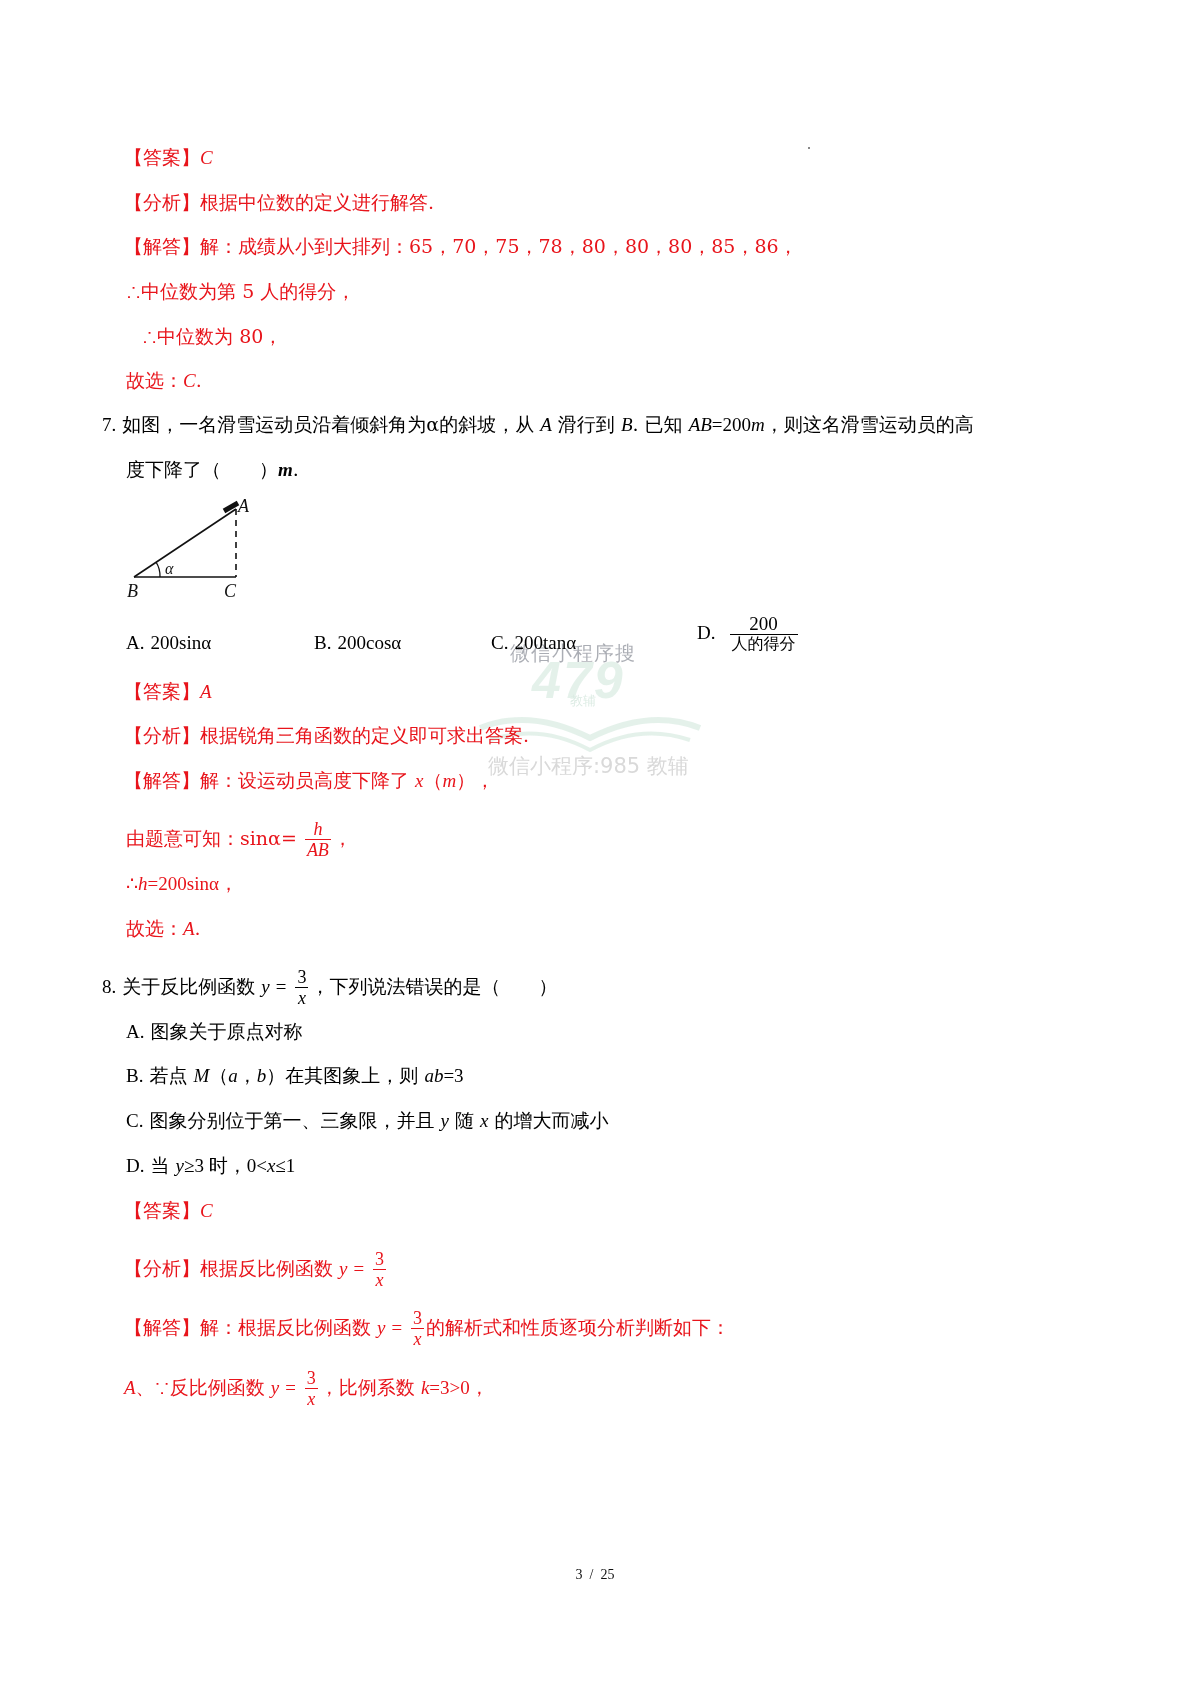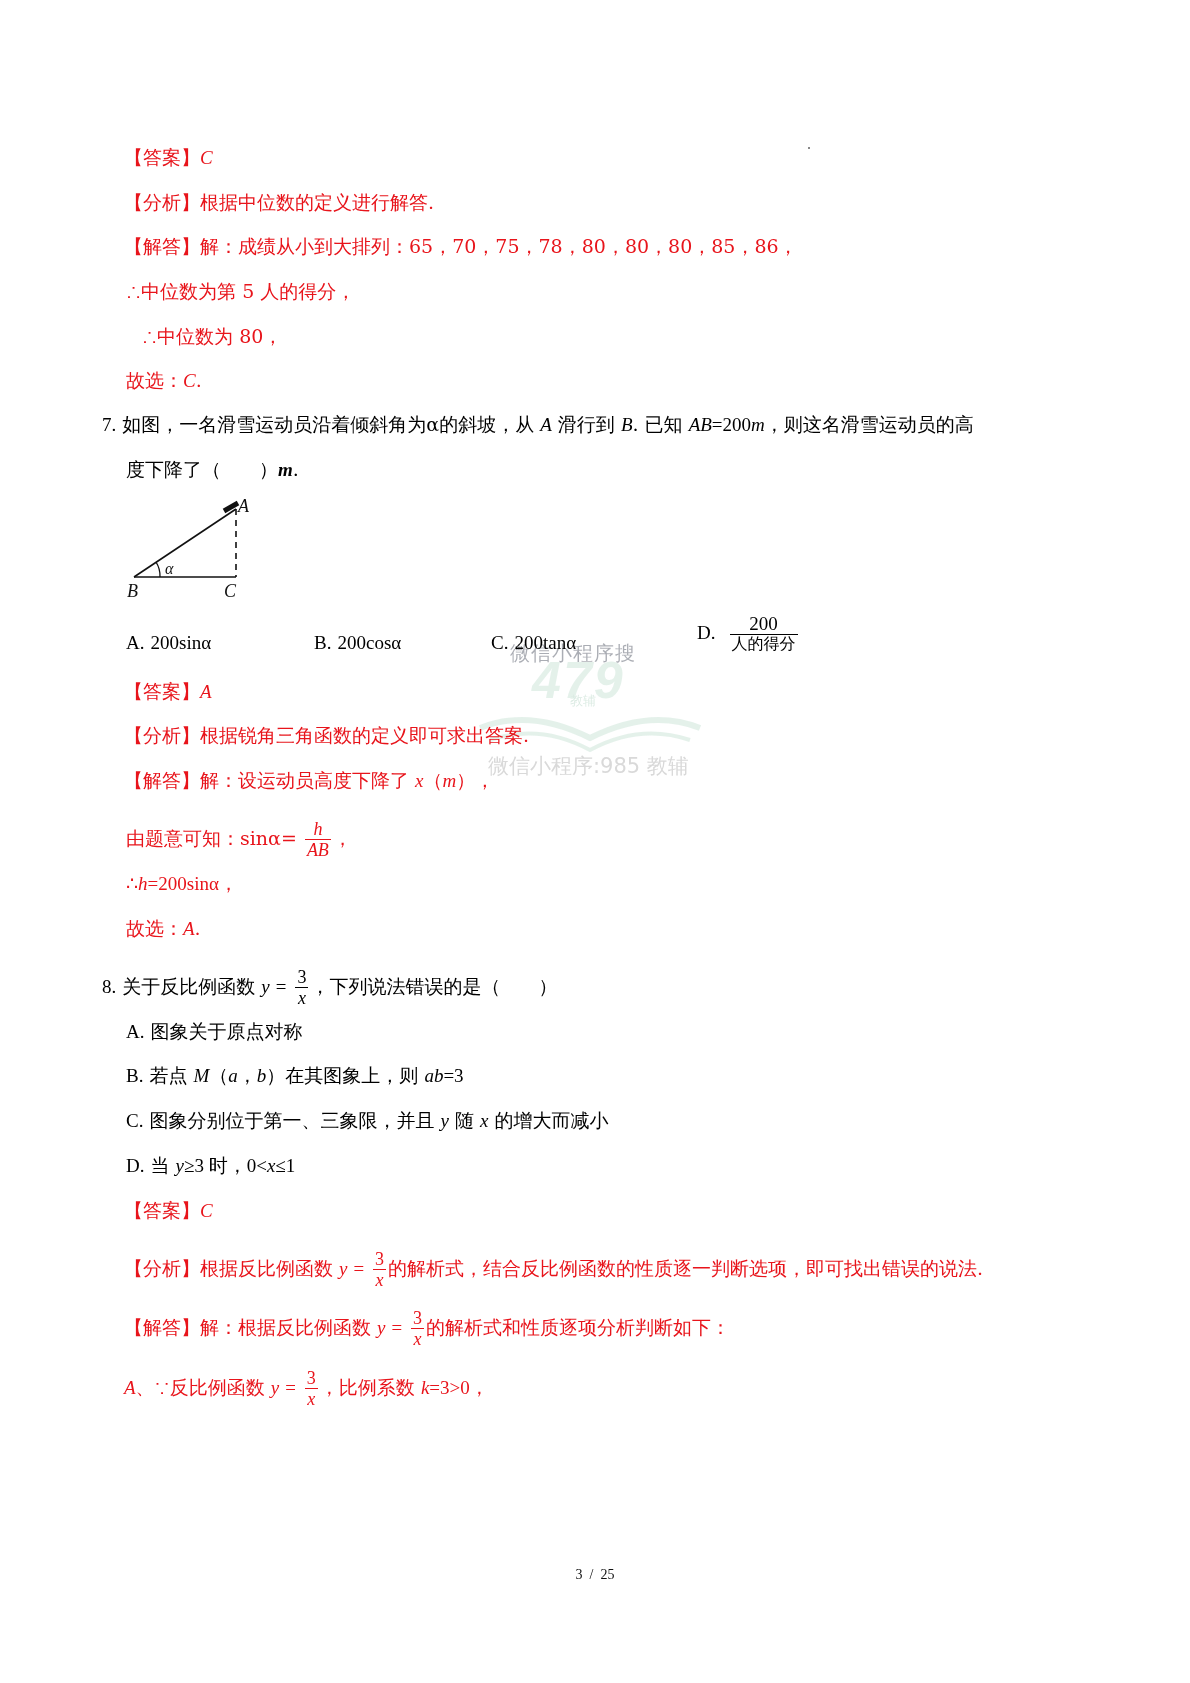--- a/index.html
+++ b/index.html
@@ -153,21 +153,21 @@
 
 <div class="line red" style="left:124px; top:1198px;">
   <span>【答案】</span><span class="it">C</span>
 </div>
 <div class="line red" style="left:124px; top:1250px;">
   <span>【分析】</span><span>根据反比例函数</span>
   <span class="math">y =</span>
   <span class="frac">
     <span class="num">3</span>
     <span class="den">x</span>
-  </span><span>的解析式，结合反比例函数的性质逐一判断选项，即可找出错误的说法.</span>
+  </span>
 </div>
 <div class="line red" style="left:124px; top:1309px;">
   <span>【解答】</span><span>解：根据反比例函数</span>
   <span class="math">y =</span>
   <span class="frac">
     <span class="num">3</span>
     <span class="den">x</span>
   </span><span>的解析式和性质逐项分析判断如下：</span>
 </div>
 <div class="line red" style="left:124px; top:1369px;">

